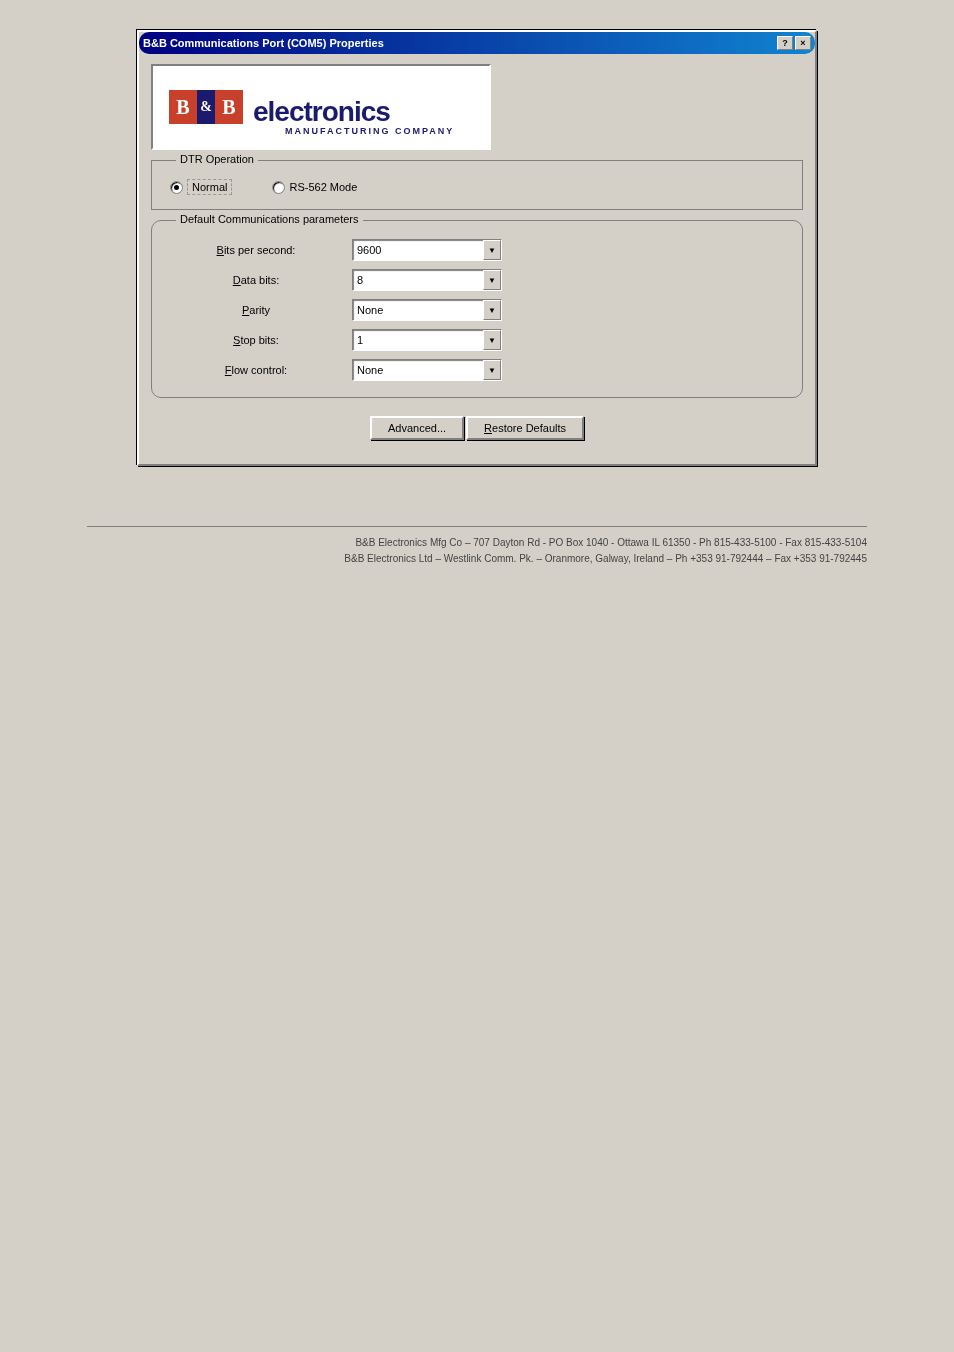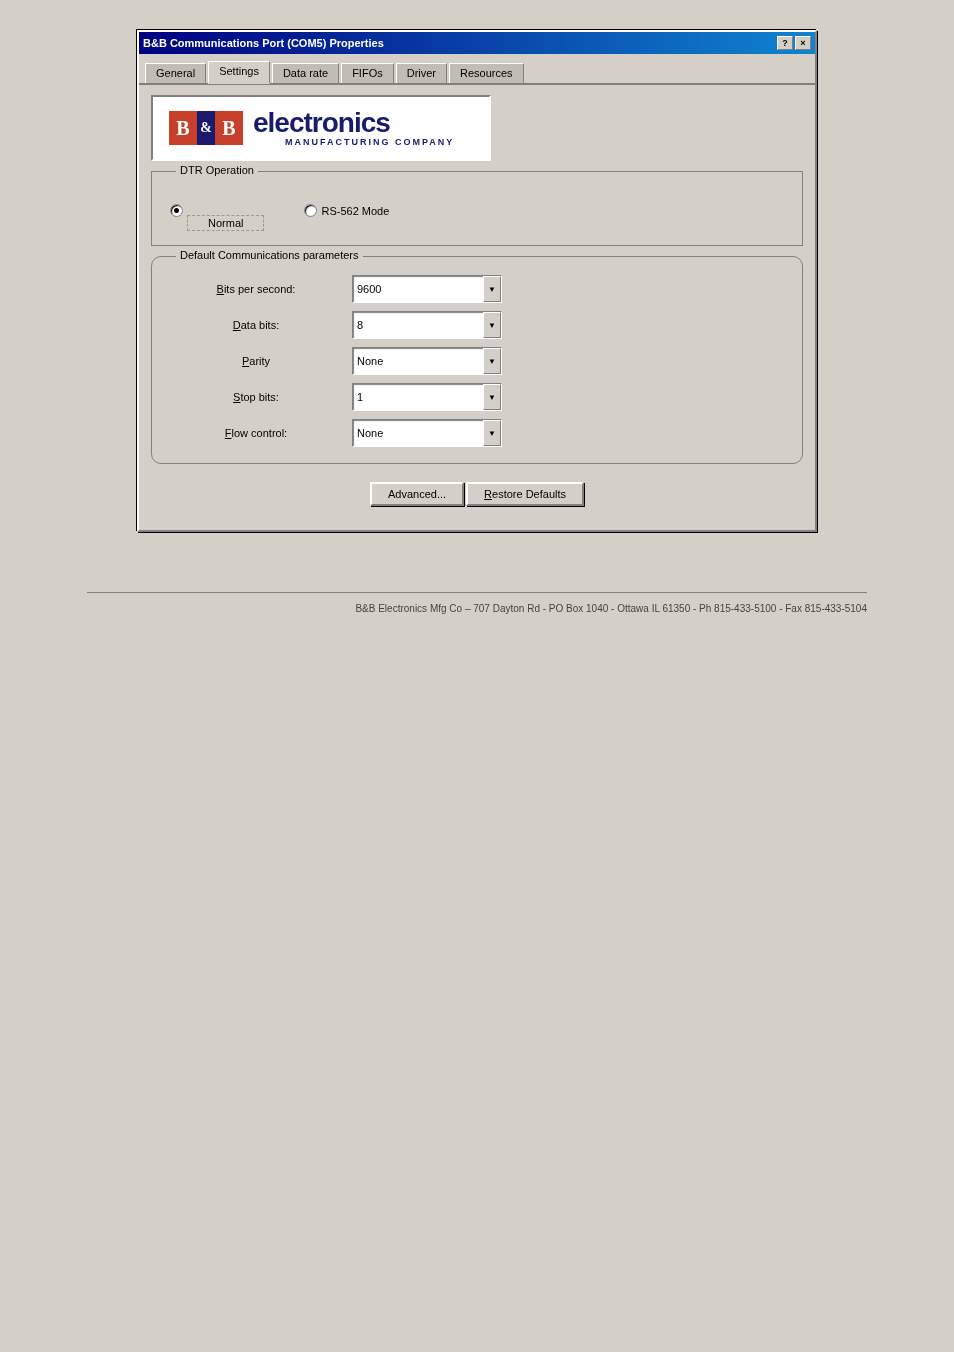--- a/index.html
+++ b/index.html
@@ -30,20 +30,21 @@
 
     
     .title-bar {
       background: linear-gradient(to right, #000080, #1084d0);
       color: white;
       padding: 3px 4px;
       display: flex;
       align-items: center;
       justify-content: space-between;
       height: 22px;
+      border-radius: 10px;
     }
     .title-bar-title {
       font-weight: bold;
       font-size: 11px;
       color: white;
     }
     .title-bar-controls {
       display: flex;
       gap: 2px;
     }
@@ -164,20 +165,21 @@
       color: white;
       font-size: 20px;
       font-weight: bold;
       font-family: serif;
     }
 
     .logo-text {
       display: flex;
       flex-direction: column;
       margin-left: 4px;
+      margin-top: 20px;
     }
     .logo-electronics {
       font-size: 28px;
       font-weight: bold;
       color: #1a1a6e;
       font-family: Arial, sans-serif;
       letter-spacing: -1px;
       line-height: 1;
     }
     .logo-manufacturing {
@@ -263,21 +265,21 @@
 
     
     .dropdown {
       display: flex;
       align-items: center;
       background: white;
       border: 1px solid;
       border-color: #808080 #ffffff #ffffff #808080;
       box-shadow: inset 1px 1px 1px #808080;
       width: 150px;
-      height: 28px;
+      height: 22px;
       cursor: pointer;
     }
     .dropdown-value {
       flex: 1;
       padding: 2px 4px;
       font-size: 11px;
     }
     .dropdown-arrow {
       width: 18px;
       height: 100%;
@@ -331,60 +333,39 @@
       padding-top: 8px;
       text-align: right;
       font-size: 10px;
       color: #444;
       line-height: 1.6;
     }
 
     
     .normal-radio-label {
       border: 1px dashed #999;
-      padding: 1px 20px;
-      font-size: 11px;
-      margin-top: 25px;
+      padding: 1px 4px;
+      font-size: 11px;
     }
   </style>
 </head>
 <body>
 
 <div class="page-wrapper">
 
   <div class="window">
 
     <div class="title-bar">
       <span class="title-bar-title">B&amp;B Communications Port (COM5) Properties</span>
       <div class="title-bar-controls">
         <div class="title-btn">?</div>
         <div class="title-btn">×</div>
       </div>
     </div>
 
-    <div class="tab-bar">
-      <div class="tab">
-        <span>General</span>
-      </div>
-      <div class="tab active">
-        <span>Settings</span>
-      </div>
-      <div class="tab">
-        <span>Data rate</span>
-      </div>
-      <div class="tab">
-        <span>FIFOs</span>
-      </div>
-      <div class="tab">
-        <span>Driver</span>
-      </div>
-      <div class="tab">
-        <span>Resources</span>
-      </div>
-    </div>
 
     <div class="content">
 
       <div class="logo-area">
         <div class="logo-container">
           <div class="logo-icon">
             <div class="logo-b-left">B</div>
             <div class="logo-ampersand">&amp;</div>
             <div class="logo-b-right">B</div>
           </div>
@@ -461,15 +442,16 @@
         <button class="win-btn"><u>R</u>estore Defaults</button>
       </div>
 
     </div>
 
 
   </div>
 
   <div class="footer">
     <div>B&amp;B Electronics Mfg Co – 707 Dayton Rd - PO Box 1040 - Ottawa IL 61350 - Ph 815-433-5100 - Fax 815-433-5104</div>
+    <div>B&amp;B Electronics Ltd – Westlink Comm. Pk. – Oranmore, Galway, Ireland – Ph +353 91-792444 – Fax +353 91-792445</div>
   </div>
 
 </div>
 
 </body></html>

